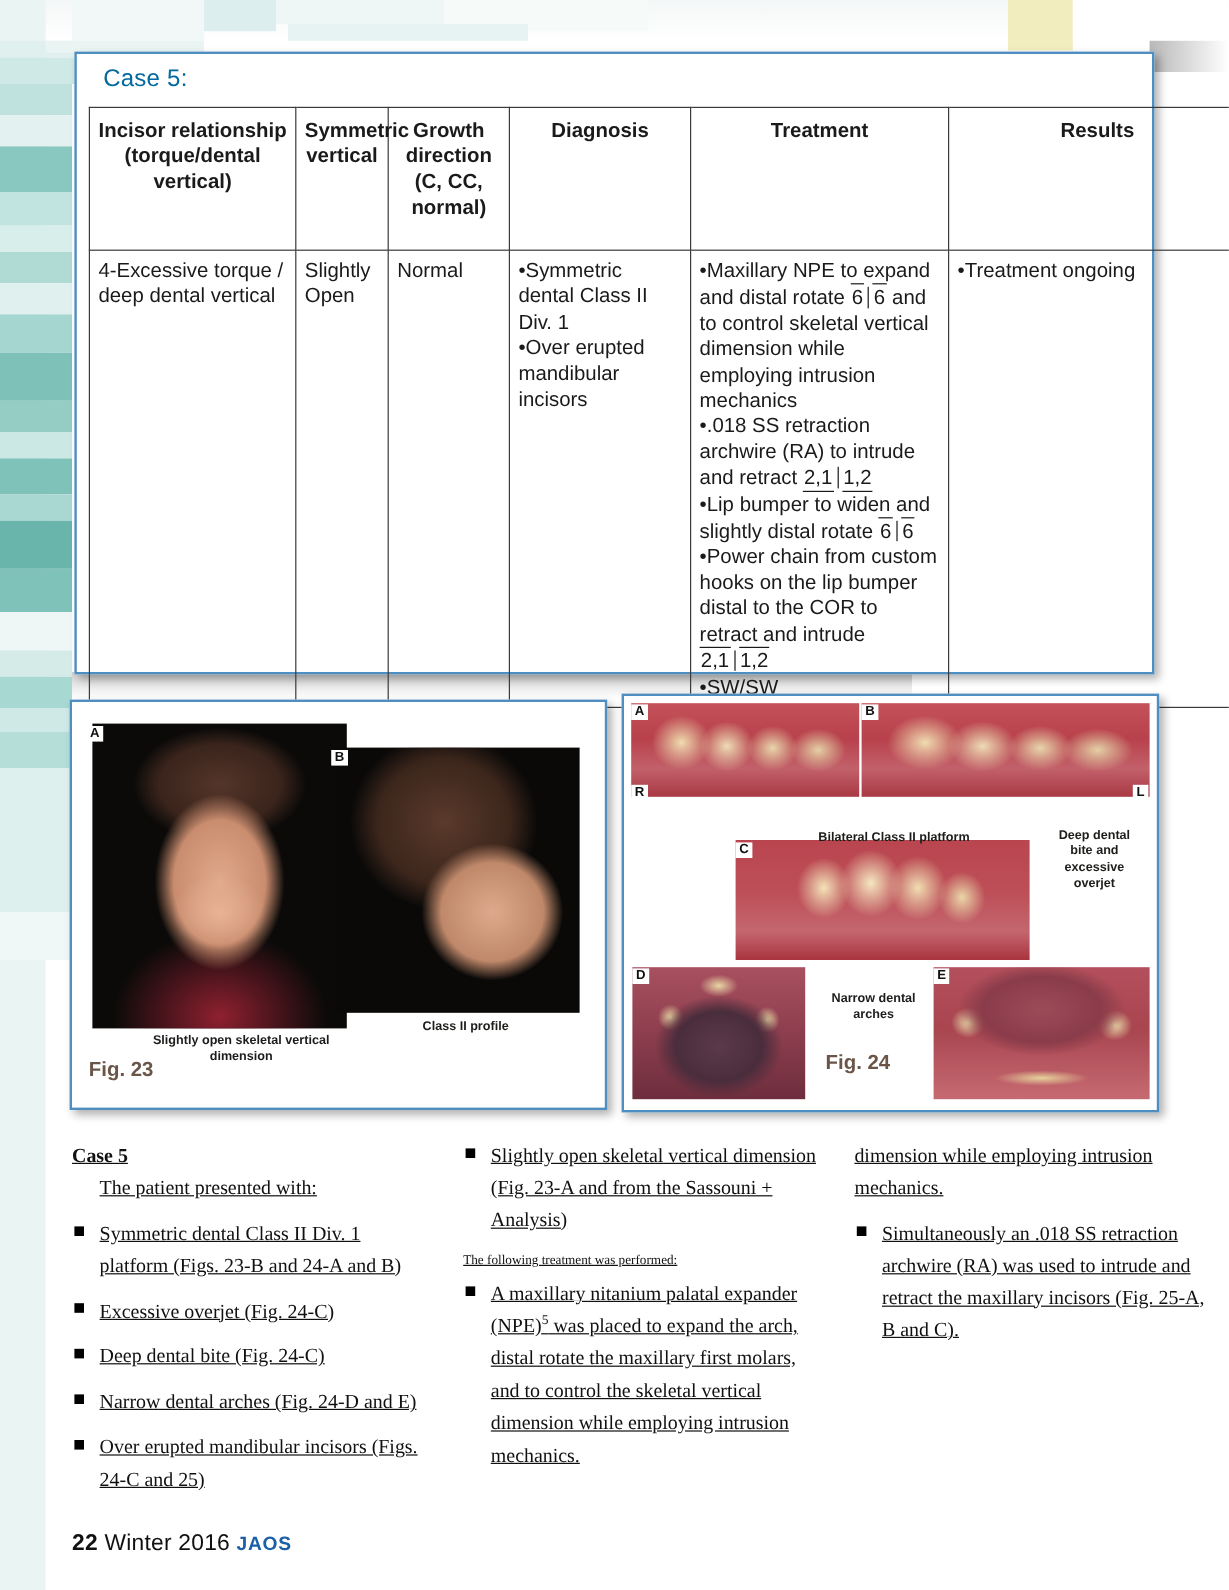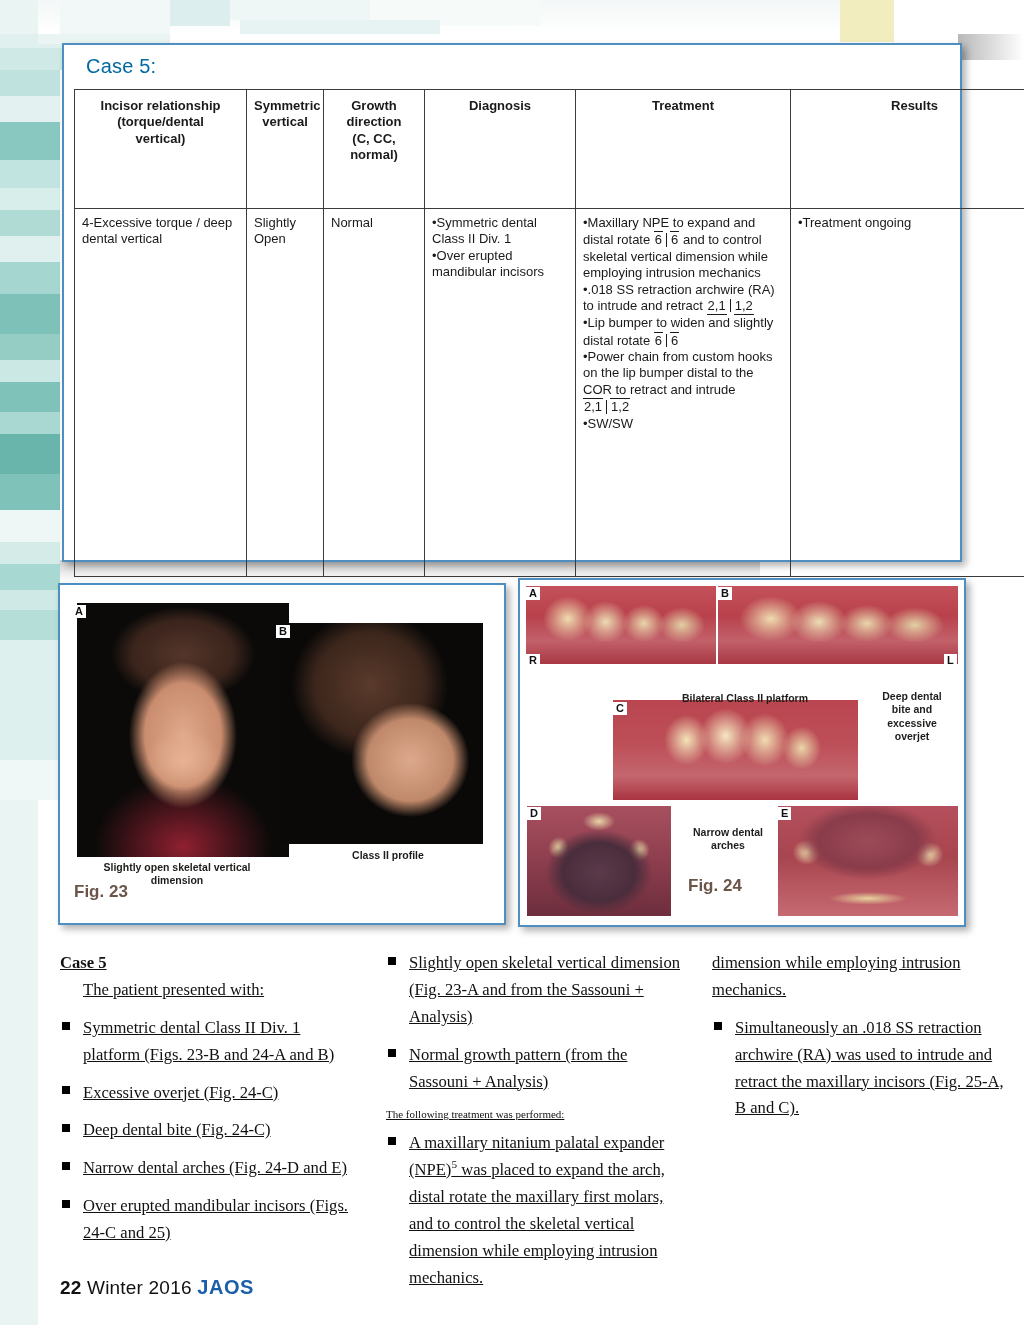--- a/index.html
+++ b/index.html
@@ -19,21 +19,21 @@
   .bluebox{position:absolute;background:#ffffff;border:2px solid #4f8ec0;
            box-shadow:4px 4px 7px rgba(0,0,0,.30);}
 
   
   #table-panel{left:62px;top:43px;width:896px;height:515px;}
   #case-title{position:absolute;left:22px;top:10px;font-size:20px;color:#0369a1;
               letter-spacing:.2px;}
   table.tbl{position:absolute;left:10px;top:44px;width:874px;border-collapse:collapse;
             table-layout:fixed;}
   table.tbl td,table.tbl th{border:1.4px solid #3b3b3b;vertical-align:top;
-            padding:6px 7px 6px 7px;font-size:13px;line-height:1.26;color:#1a1a1a;}
+            padding:6px 7px 6px 7px;font-size:17px;line-height:1.26;color:#1a1a1a;}
   table.tbl th{text-align:center;font-weight:bold;vertical-align:top;padding-top:8px;}
   .hrow th{height:104px;}
   .brow td{height:355px;}
   .c1{width:157px;} .c2{width:62px;} .c3{width:86px;}
   .c4{width:136px;} .c5{width:200px;} .c6{width:233px;}
   .bl{display:block;margin:0;}
   .ov{display:inline-block;border-top:1.4px solid #1a1a1a;padding:0 1px;}
   .un{display:inline-block;border-bottom:1.4px solid #1a1a1a;padding:0 1px;}
   .bar{display:inline-block;border-left:1.4px solid #1a1a1a;height:1.05em;
        vertical-align:-0.2em;margin:0 3px;}
@@ -110,21 +110,21 @@
   ul.sq{list-style:none;margin:0;padding:0;}
   ul.sq li{position:relative;padding-left:23px;margin-top:11px;}
   ul.sq li:before{content:"";position:absolute;left:2px;top:.42em;
     width:8px;height:8px;background:#000;}
   sup{font-size:.68em;vertical-align:super;line-height:0;}
 
   
   #footer{position:absolute;left:60px;top:1276px;font-size:19px;color:#111;
           letter-spacing:.2px;}
   #footer .pno{font-weight:bold;text-align:right;}
-  #footer .jaos{color:#1a5fa8;font-weight:bold;letter-spacing:.6px;font-size:20px;}
+  #footer .jaos{color:#1a5fa8;font-weight:bold;letter-spacing:.6px;font-size:16px;}
 </style>
 <style>[data-name="list-item-continuation"]:before{display:none !important;}</style></head>
 <body>
 
 <div id="deco" data-name="decorative-background">
   <div class="topgrad" data-name="top-gradient-strip"></div>
 
   <div class="band" data-name="teal-band" style="left:0;top:0;width:38px;height:1325px;background:#eaf4f3;"></div>
   <div class="band" data-name="teal-band" style="left:0;top:34px;width:170px;height:14px;background:#dff0ee;"></div>
   <div class="band" data-name="teal-band" style="left:0;top:48px;width:170px;height:22px;background:#cfe9e6;"></div>
@@ -223,21 +223,21 @@
     </table>
 </div>
 
 <div class="bluebox" id="fig23-panel" data-name="figure-23-panel">
   <div class="photo skin-front" data-name="photo-frontal-face" style="left:17px;top:18px;width:212px;height:254px;"></div>
   <div class="plabel" data-name="panel-label-a" style="left:12px;top:20px;">A</div>
 
   <div class="photo skin-prof" data-name="photo-profile-face" style="left:221px;top:38px;width:202px;height:221px;"></div>
   <div class="plabel" data-name="panel-label-b" style="left:216px;top:40px;">B</div>
 
-  <div class="pcap" data-name="caption-frontal" style="left:22px;top:276px;width:190px;">
+  <div class="pcap" data-name="caption-frontal" style="left:46px;top:276px;width:190px;">
     <span class="bl">Slightly open skeletal vertical</span>
     <span class="bl">dimension</span>
   </div>
   <div class="pcap" data-name="caption-profile" style="left:248px;top:264px;width:160px;">Class II profile</div>
 
   <div class="fignum" data-name="figure-23-number" style="left:14px;top:297px;">Fig. 23</div>
 </div>
 
 <div class="bluebox" id="fig24-panel" data-name="figure-24-panel">
   <div class="photo mouth" data-name="photo-right-buccal" style="left:6px;top:6px;width:190px;height:78px;"></div>
@@ -283,21 +283,20 @@
       <li data-name="list-item">Excessive overjet (Fig. 24-C)</li>
       <li data-name="list-item">Deep dental bite (Fig. 24-C)</li>
       <li data-name="list-item">Narrow dental arches (Fig. 24-D and E)</li>
       <li data-name="list-item">Over erupted mandibular incisors (Figs. 24-C and 25)</li>
     </ul>
   </div>
 
   <div class="col" id="col2" data-name="text-column-2">
     <ul class="sq" data-name="presented-list-continued">
       <li data-name="list-item" style="margin-top:0;">Slightly open skeletal vertical dimension (Fig. 23-A and from the Sassouni + Analysis)</li>
-      <li data-name="list-item">Normal growth pattern (from the Sassouni + Analysis)</li>
     </ul>
     <div class="plainfull" data-name="treatment-intro">The following treatment was performed:</div>
     <ul class="sq" data-name="treatment-list">
       <li data-name="list-item" style="margin-top:6px;"><span data-name="treatment-text-pre">A maxillary nitanium palatal expander (NPE)</span><sup data-name="footnote-ref-5">5</sup><span data-name="treatment-text-post"> was placed to expand the arch, distal rotate the maxillary first molars, and to control the skeletal vertical dimension while employing intrusion mechanics.</span></li>
     </ul>
   </div>
 
   <div class="col" id="col3" data-name="text-column-3">
     <ul class="sq" data-name="treatment-list-continued">
       <li data-name="list-item-continuation" style="margin-top:0;padding-left:0;list-style:none;">

